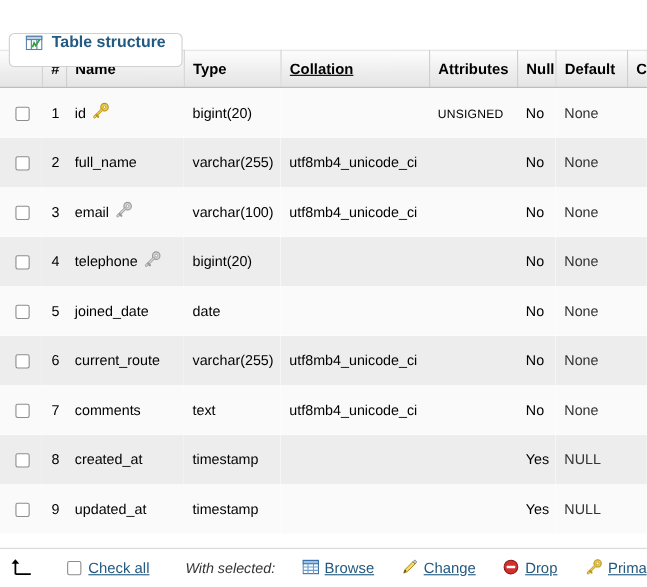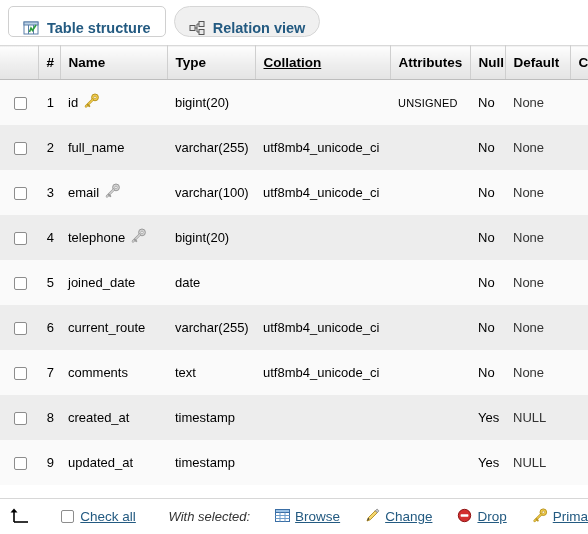--- a/index.html
+++ b/index.html
@@ -22,33 +22,34 @@
     height: 45px;
     box-sizing: border-box;
     padding: 6px 0 0 8px;
     background: #ffffff;
     display: flex;
     align-items: flex-start;
     gap: 8px;
   }
   .tab {
     display: inline-flex;
-    align-items: flex-end;
+    align-items: flex-start;
     gap: 8px;
     height: 31px;
     box-sizing: border-box;
     padding: 0 14px;
     border: 1px solid #d6d6d6;
     border-radius: 16px;
     background: #f0f0f0;
     color: #235a81;
     font-size: 14.5px;
     font-weight: bold;
     white-space: nowrap;
     cursor: pointer;
+    margin-top: 24px;
   }
   .tab.active {
     background: #ffffff;
     border-color: #d0d0d0;
     border-radius: 5px;
   }
   .tab .ico { display: inline-flex; }
 
   
   .struct {
@@ -169,32 +170,20 @@
         <rect x="1" y="2" width="14" height="12" fill="#ffffff" stroke="#5a7fa8" stroke-width="1"></rect>
         <rect x="1" y="2" width="14" height="3" fill="#bcd2e6" stroke="#5a7fa8" stroke-width="1"></rect>
         <line x1="5.5" y1="5" x2="5.5" y2="14" stroke="#5a7fa8" stroke-width="1"></line>
         <line x1="10.5" y1="5" x2="10.5" y2="14" stroke="#5a7fa8" stroke-width="1"></line>
         <polyline points="6.5,12 8,8 9.5,10.5 13,5" fill="none" stroke="#2e9e3e" stroke-width="1.6"></polyline>
       </svg>
     </span>
     <span>Table structure</span>
   </div>
 
-  <div class="tab">
-    <span class="ico">
-      <svg width="16" height="16" viewBox="0 0 16 16">
-        <rect x="1" y="5.5" width="5" height="5" fill="#e9e9e9" stroke="#555555" stroke-width="1"></rect>
-        <rect x="10" y="1.5" width="5" height="5" fill="#e9e9e9" stroke="#555555" stroke-width="1"></rect>
-        <rect x="10" y="9.5" width="5" height="5" fill="#e9e9e9" stroke="#555555" stroke-width="1"></rect>
-        <path d="M6,8 L8,8 L8,4 L10,4" fill="none" stroke="#555555" stroke-width="1"></path>
-        <path d="M8,8 L8,12 L10,12" fill="none" stroke="#555555" stroke-width="1"></path>
-      </svg>
-    </span>
-    <span>Relation view</span>
-  </div>
 
 </div>
 
 <table class="struct">
   <thead>
     <tr>
       <th class="col-chk"></th>
       <th class="col-num">#</th>
       <th class="col-name">Name</th>
       <th class="col-type">Type</th>

